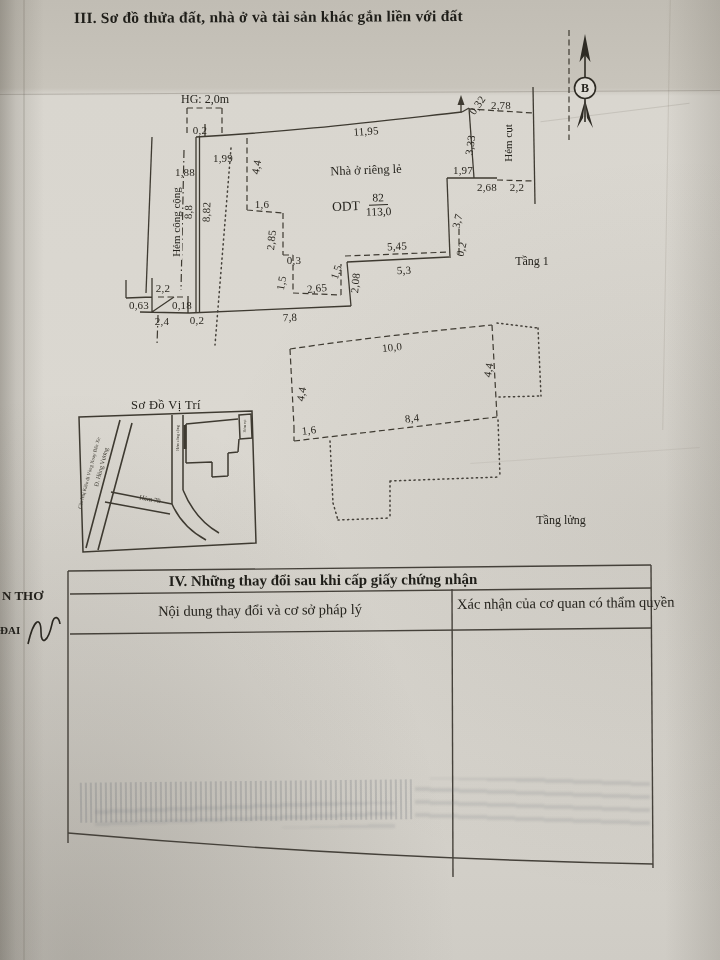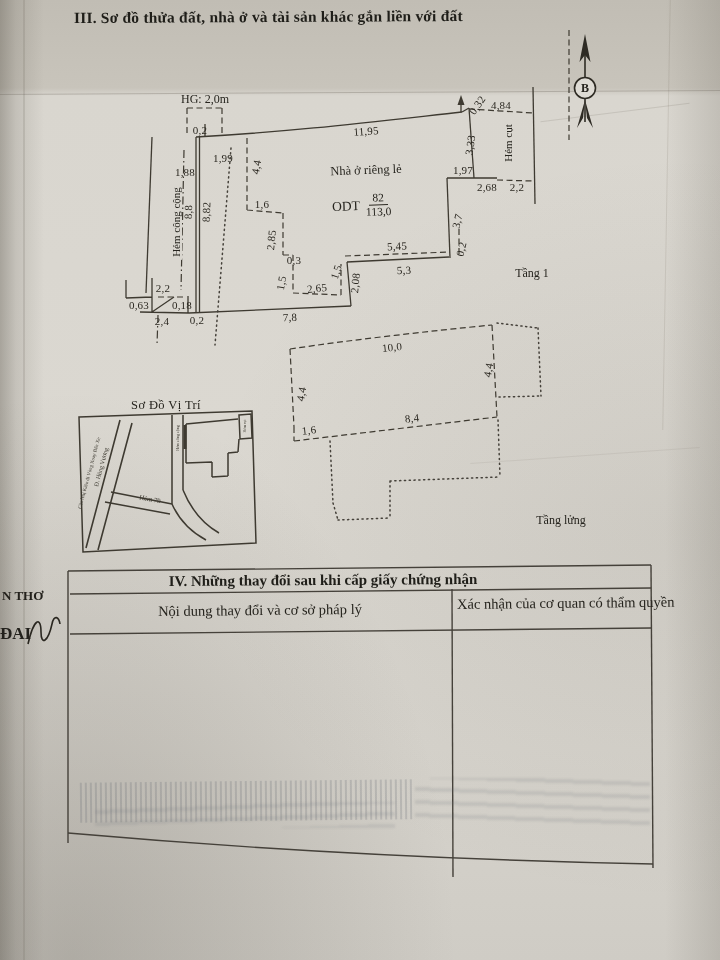--- a/index.html
+++ b/index.html
@@ -17,29 +17,29 @@
   .meas{position:absolute;font:11px "Liberation Serif",serif;color:#2b2821;white-space:nowrap;letter-spacing:.2px;}
   .map-label{position:absolute;font:10px "Liberation Serif",serif;color:#3b382f;white-space:nowrap;}
   .title{left:74px;top:8px;font-weight:bold;font-size:15.5px;letter-spacing:.2px;color:#1f1e19;transform:rotate(-.3deg);}
   .hg{left:205px;top:92px;font-size:12px;transform:translateX(-50%);}
   .house-type{left:366px;top:163px;font-size:12.5px;transform:translate(-50%,0) rotate(-2deg);}
   .odt{left:332px;top:192px;font-size:13.5px;display:flex;align-items:center;gap:6px;transform:rotate(-2deg);}
   .frac{display:inline-flex;flex-direction:column;align-items:center;font-size:11.5px;line-height:1.15;}
   .frac .num{border-bottom:1px solid #2b2821;padding:0 4px;}
   .alley-left{left:176px;top:222px;font-size:11px;transform:translate(-50%,-50%) rotate(-90deg);background:#d9d6cf;padding:0 3px;}
   .alley-dead{left:508px;top:143px;font-size:11px;transform:translate(-50%,-50%) rotate(-90deg);}
-  .tang1{left:532px;top:254px;font-size:12px;transform:translateX(-50%);margin-top:12px;}
+  .tang1{left:532px;top:254px;font-size:12px;transform:translateX(-50%);}
   .tangl{left:561px;top:513px;font-size:12px;transform:translateX(-50%);}
   .map-title{left:166px;top:398px;font-size:12.5px;transform:translateX(-50%);letter-spacing:.4px;}
   .s4-title{left:88px;top:572px;width:470px;text-align:center;font-weight:bold;font-size:15px;transform:rotate(-.4deg);color:#1f1e19;}
   .s4-col1{left:95px;top:602px;width:330px;text-align:center;font-size:14.5px;transform:rotate(-.6deg);}
   .s4-col2{left:457px;top:594px;width:188px;text-align:center;font-size:14.5px;line-height:1.25;transform:rotate(-.6deg);}
   .compass-b{left:585px;top:88px;font-size:12px;font-weight:bold;transform:translate(-50%,-50%);}
   .margin-top-txt{left:2px;top:588px;font-weight:bold;font-size:13px;color:#23211c;}
-  .margin-bot-txt{left:0px;top:624px;font-weight:bold;font-size:17px;color:#23211c;}
+  .margin-bot-txt{left:0px;top:624px;font-weight:bold;font-size:11px;color:#23211c;}
   .bleed{position:absolute;pointer-events:none;}
   .bleed.b1{left:80px;top:781px;width:335px;height:40px;transform:rotate(-.6deg);filter:blur(.6px);
     background:repeating-linear-gradient(90deg, rgba(82,88,99,.20) 0 2px, transparent 2px 5px);}
   .bleed.b2{left:415px;top:778px;width:235px;height:48px;filter:blur(1px);
     background:repeating-linear-gradient(2deg, transparent 0 9px, rgba(95,100,110,.14) 9px 13px);}
   .bleed.b3{left:95px;top:802px;width:300px;height:26px;filter:blur(1px);
     background:repeating-linear-gradient(178deg, transparent 0 8px, rgba(95,100,110,.12) 8px 12px);}
 </style>
 </head>
 <body>
@@ -150,21 +150,21 @@
   <div class="lbl s4-col2">Xác nhận của cơ quan có thẩm quyền</div>
   <div class="lbl margin-top-txt">N THƠ</div>
   <div class="lbl margin-bot-txt">ĐAI</div>
 
   <div id="labels">
       <span class="meas" style="left: 200px; top: 130px; transform: translate(-50%, -50%) rotate(0deg);">0,2</span>
       <span class="meas" style="left: 185px; top: 144px; transform: translate(-50%, -50%) rotate(0deg); margin-top: 28px;">1,88</span>
       <span class="meas" style="left: 223px; top: 158px; transform: translate(-50%, -50%) rotate(0deg); font-family: Liberation Serif, serif;">1,99</span>
       <span class="meas" style="left: 366px; top: 131px; transform: translate(-50%, -50%) rotate(-4deg);">11,95</span>
       <span class="meas" style="left: 477px; top: 105px; transform: translate(-50%, -50%) rotate(-55deg);">0,32</span>
-      <span class="meas" style="left: 501px; top: 105px; transform: translate(-50%, -50%) rotate(0deg);">4,84</span>
+      <span class="meas" style="left: 501px; top: 105px; transform: translate(-50%, -50%) rotate(0deg);">2,78</span>
       <span class="meas" style="left: 470px; top: 145px; transform: translate(-50%, -50%) rotate(-82deg);">3,33</span>
       <span class="meas" style="left: 463px; top: 170px; transform: translate(-50%, -50%) rotate(0deg);">1,97</span>
       <span class="meas" style="left: 487px; top: 187px; transform: translate(-50%, -50%) rotate(0deg);">2,68</span>
       <span class="meas" style="left: 517px; top: 187px; transform: translate(-50%, -50%) rotate(0deg);">2,2</span>
       <span class="meas" style="left: 457px; top: 221px; transform: translate(-50%, -50%) rotate(-76deg);">3,7</span>
       <span class="meas" style="left: 461px; top: 249px; transform: translate(-50%, -50%) rotate(-76deg);">0,2</span>
       <span class="meas" style="left: 256px; top: 167px; transform: translate(-50%, -50%) rotate(-80deg);">4,4</span>
       <span class="meas" style="left: 262px; top: 204px; transform: translate(-50%, -50%) rotate(0deg);">1,6</span>
       <span class="meas" style="left: 271px; top: 240px; transform: translate(-50%, -50%) rotate(-84deg);">2,85</span>
       <span class="meas" style="left: 294px; top: 260px; transform: translate(-50%, -50%) rotate(0deg);">0,3</span>

